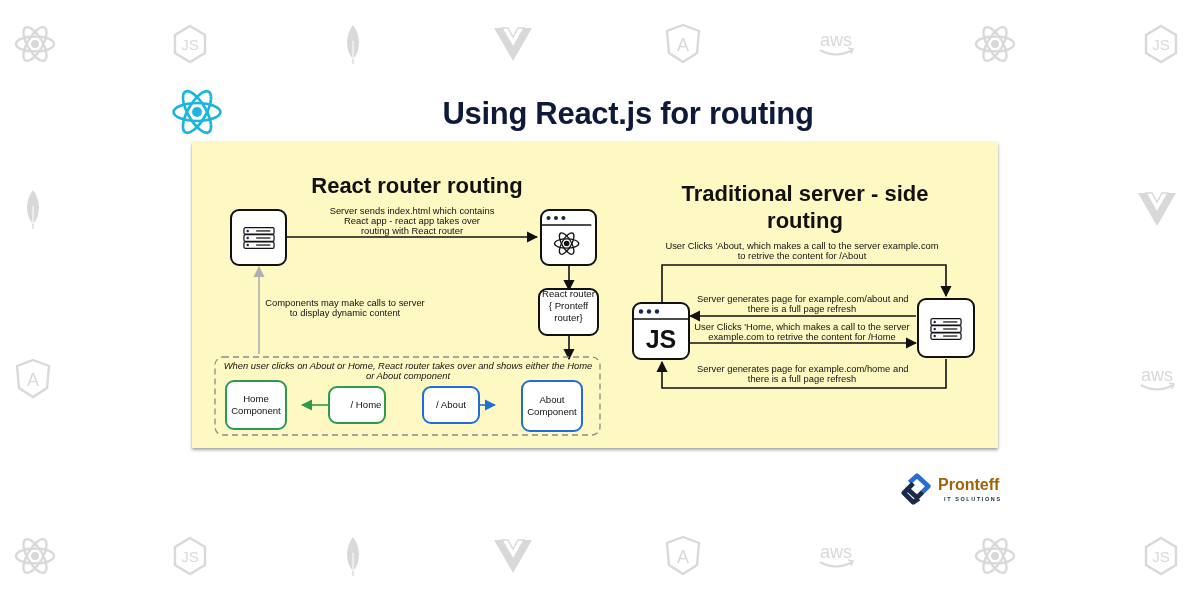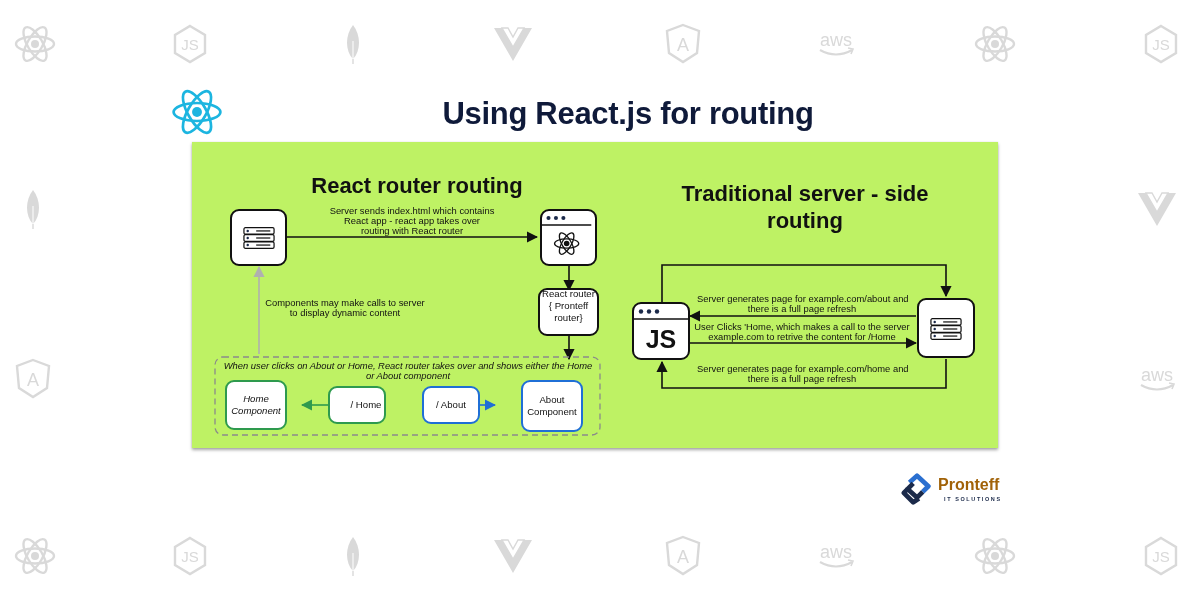--- a/index.html
+++ b/index.html
@@ -2,21 +2,21 @@
 <html><head>
 <meta charset="utf-8">
 <style>
   * { box-sizing: border-box; margin: 0; padding: 0; }
   html, body { width: 1200px; height: 600px; background: #ffffff; overflow: hidden; }
   body { position: relative; font-family: "Liberation Sans", sans-serif; color: #111; }
   .bg-icon { position: absolute; width: 46px; height: 46px; }
   .bg-icon svg { width: 100%; height: 100%; }
   .hero-logo { position: absolute; left: 170px; top: 86px; width: 54px; height: 52px; }
   .main-title { position: absolute; left: 0; width: 1256px; top: 96px; text-align: center; font-size: 31px; font-weight: 700; color: #0f1a3a; letter-spacing: -0.3px; }
-  .panel { position: absolute; left: 192px; top: 142px; width: 806px; height: 306px; background: #bef264; box-shadow: 0 2px 3px rgba(0,0,0,0.35), 0 0 1px rgba(0,0,0,0.15); }
+  .panel { position: absolute; left: 192px; top: 142px; width: 806px; height: 306px; background: #fef9c3; box-shadow: 0 2px 3px rgba(0,0,0,0.35), 0 0 1px rgba(0,0,0,0.15); }
   .panel svg { position: absolute; left: 0; top: 0; }
   .h2 { position: absolute; font-weight: 700; font-size: 22px; text-align: center; color: #111; line-height: 27px; }
   .lbl { position: absolute; font-size: 9.4px; line-height: 10px; text-align: center; color: #111; white-space: nowrap; }
   .box { position: absolute; border: 2px solid #111; border-radius: 9px; background: #fff; }
   .box.green { border-color: #2e9a4e; }
   .box.blue { border-color: #1f6fd6; }
   .box-text { position: absolute; display: flex; align-items: center; justify-content: center; text-align: center; font-size: 9.6px; line-height: 12px; color: #111; }
   .brand { position: absolute; left: 900px; top: 472px; width: 120px; height: 36px; }
   .brand-name { position: absolute; left: 38px; top: 4px; font-size: 16px; font-weight: 700; color: #a16207; }
   .brand-sub { position: absolute; left: 44px; top: 24px; font-size: 5.5px; font-weight: 700; letter-spacing: 1.6px; color: #1b2a4a; }
@@ -225,21 +225,21 @@
     <div>Components may make calls to server</div>
     <div>to display dynamic content</div>
   </div>
 
   <div class="lbl" style="left:26px; top:219px; width:380px;font-style:italic;">
     <div>When user clicks on About or Home, React router takes over and shows either the Home</div>
     <div>or About component</div>
   </div>
 
   <div class="box green" style="left:33px; top:238px; width:62px; height:50px;"></div>
-  <div class="box-text" style="left:33px; top:238px; width:62px; height:50px;font-style:italic;">
+  <div class="box-text" style="left:33px; top:238px; width:62px; height:50px;">
     <div>
       <div>Home</div>
       <div>Component</div>
     </div>
   </div>
 
   <div class="box green" style="left:136px; top:244px; width:58px; height:38px;"></div>
   <div class="box-text" style="left:136px; top:244px; width:58px; height:38px;padding-left:18px;">/ Home</div>
 
   <div class="box blue" style="left:230px; top:244px; width:58px; height:38px;"></div>
@@ -251,20 +251,24 @@
       <div>About</div>
       <div>Component</div>
     </div>
   </div>
 
   <div class="h2" style="left:458px; top:38px; width:310px;">
     <div>Traditional server - side</div>
     <div>routing</div>
   </div>
 
+  <div class="lbl" style="left:440px; top:99px; width:340px;">
+    <div>User Clicks 'About, which makes a call to the server example.com</div>
+    <div>to retrive the content for /About</div>
+  </div>
 
   <div class="lbl" style="left:505px; top:152px; width:210px;">
     <div>Server generates page for example.com/about and</div>
     <div>there is a full page refresh</div>
   </div>
 
   <div class="lbl" style="left:500px; top:180px; width:220px;text-align:center;">
     <div>User Clicks 'Home, which makes a call to the server</div>
     <div>example.com to retrive the content for /Home</div>
   </div>

